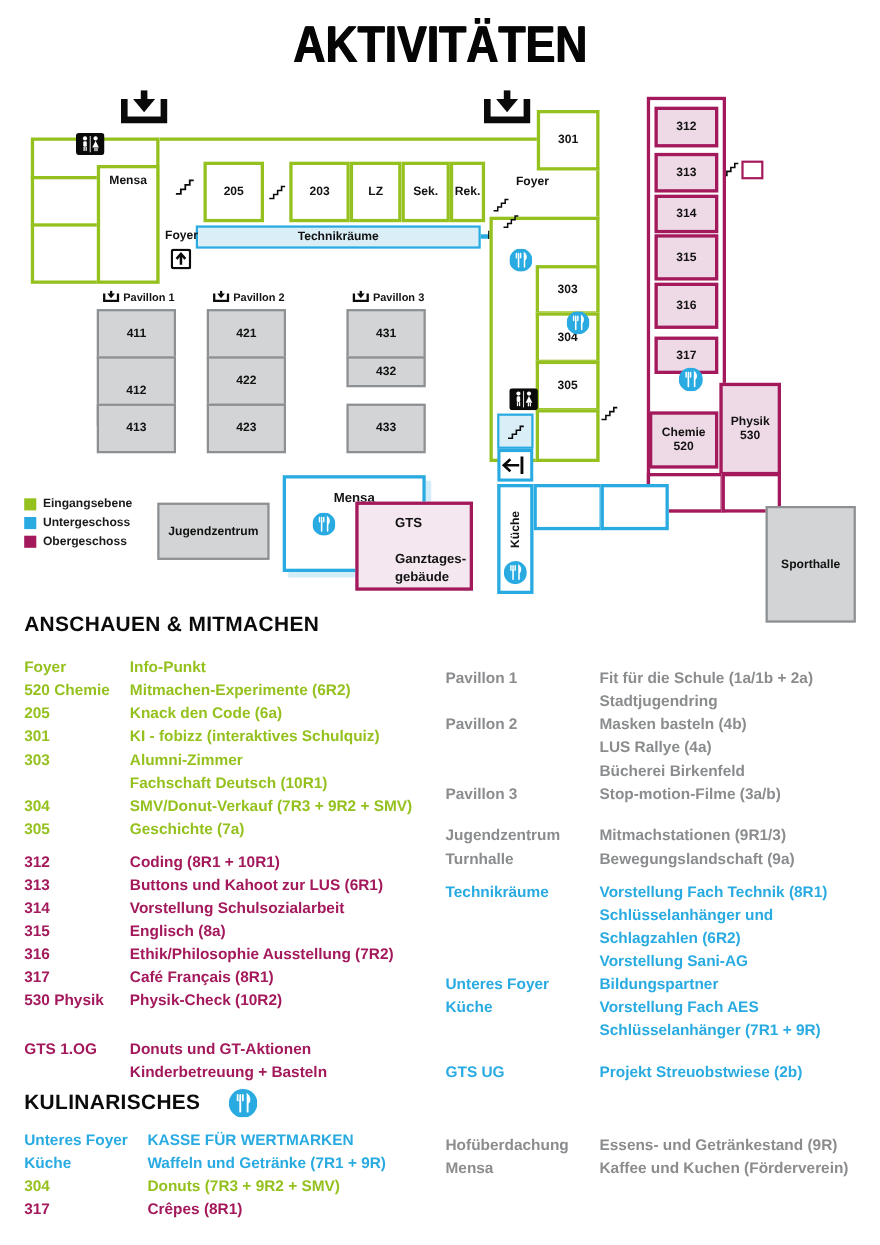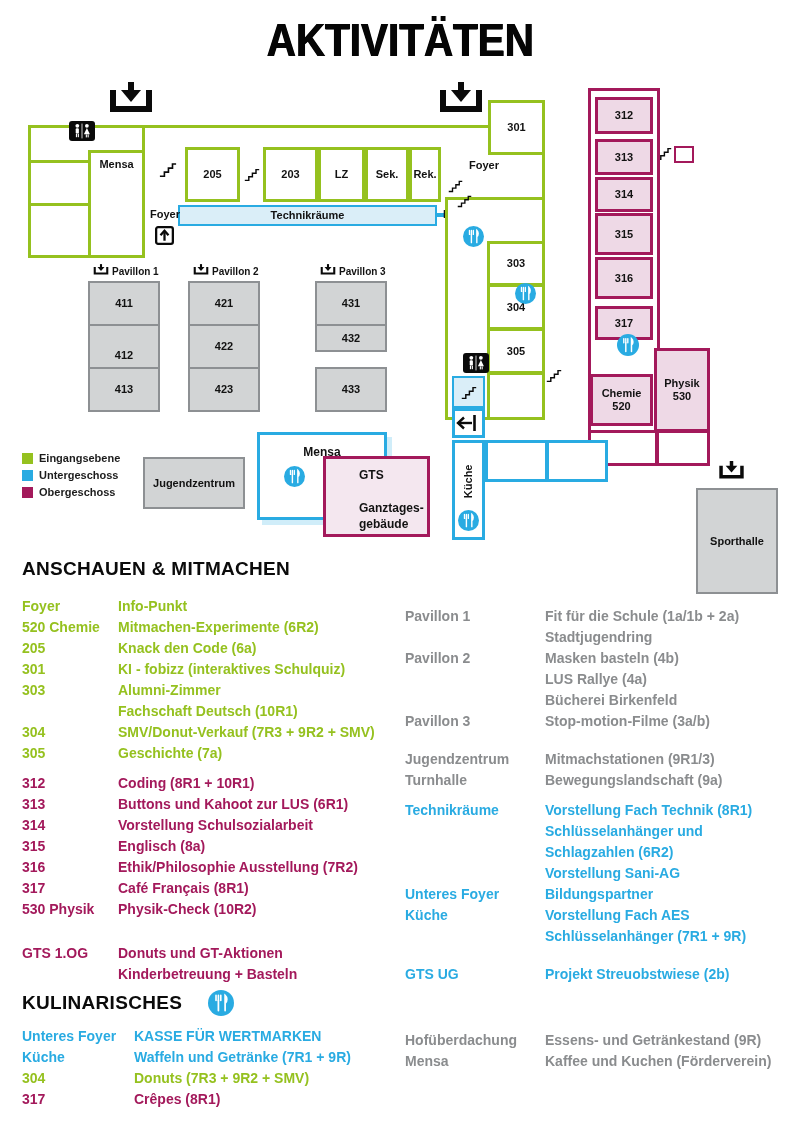--- a/index.html
+++ b/index.html
@@ -238,21 +238,21 @@
 
   <div class="room gray" style="left:143px;top:457px;width:102px;height:52px">Jugendzentrum</div>
   <div class="room b mensa" style="left:257px;top:432px;width:130px;height:88px">
     <span class="mensa-label">Mensa</span>
   </div>
   <div class="abs" style="left:323px;top:456px;width:107px;height:81px;background:var(--pinklight);border:3px solid var(--magenta)">
     <span class="gts-label" style="top:9px">GTS</span>
     <span class="gts-label" style="top:42px">Ganztages-</span>
     <span class="gts-label" style="top:58px">gebäude</span>
   </div>
-  <div class="room gray" style="left:696px;top:488px;width:82px;height:106px">Sporthalle</div>
+  <div class="room gray" style="left:696px;top:460px;width:82px;height:106px">Sporthalle</div>
 
   <div class="icon" style="left:463px;top:226px"><svg width="21" height="21">
         <use href="#i-fork"></use>
       </svg></div>
   <div class="icon" style="left:515px;top:283px"><svg width="21" height="21">
         <use href="#i-fork"></use>
       </svg></div>
   <div class="icon" style="left:617px;top:334px"><svg width="22" height="22">
         <use href="#i-fork"></use>
       </svg></div>

